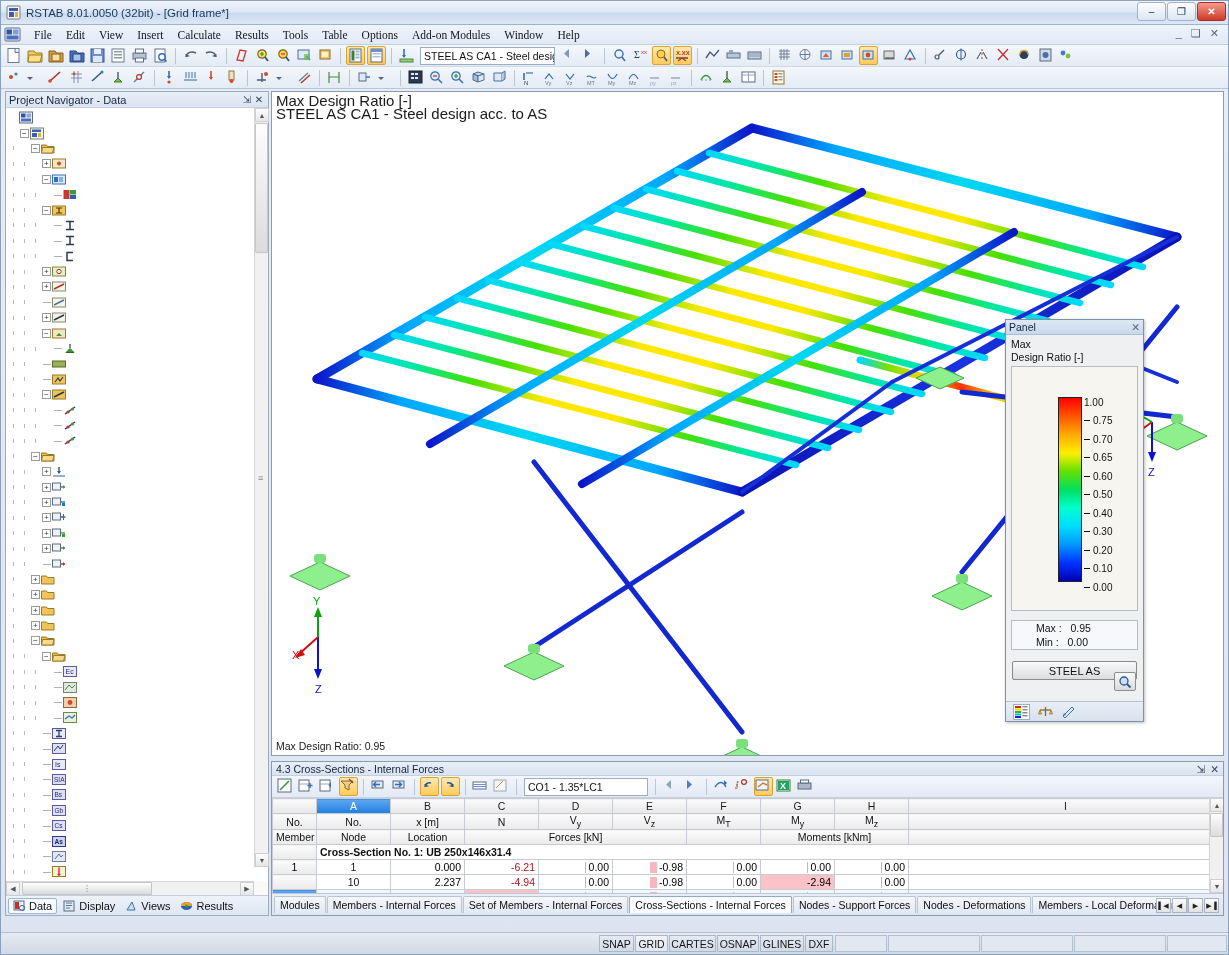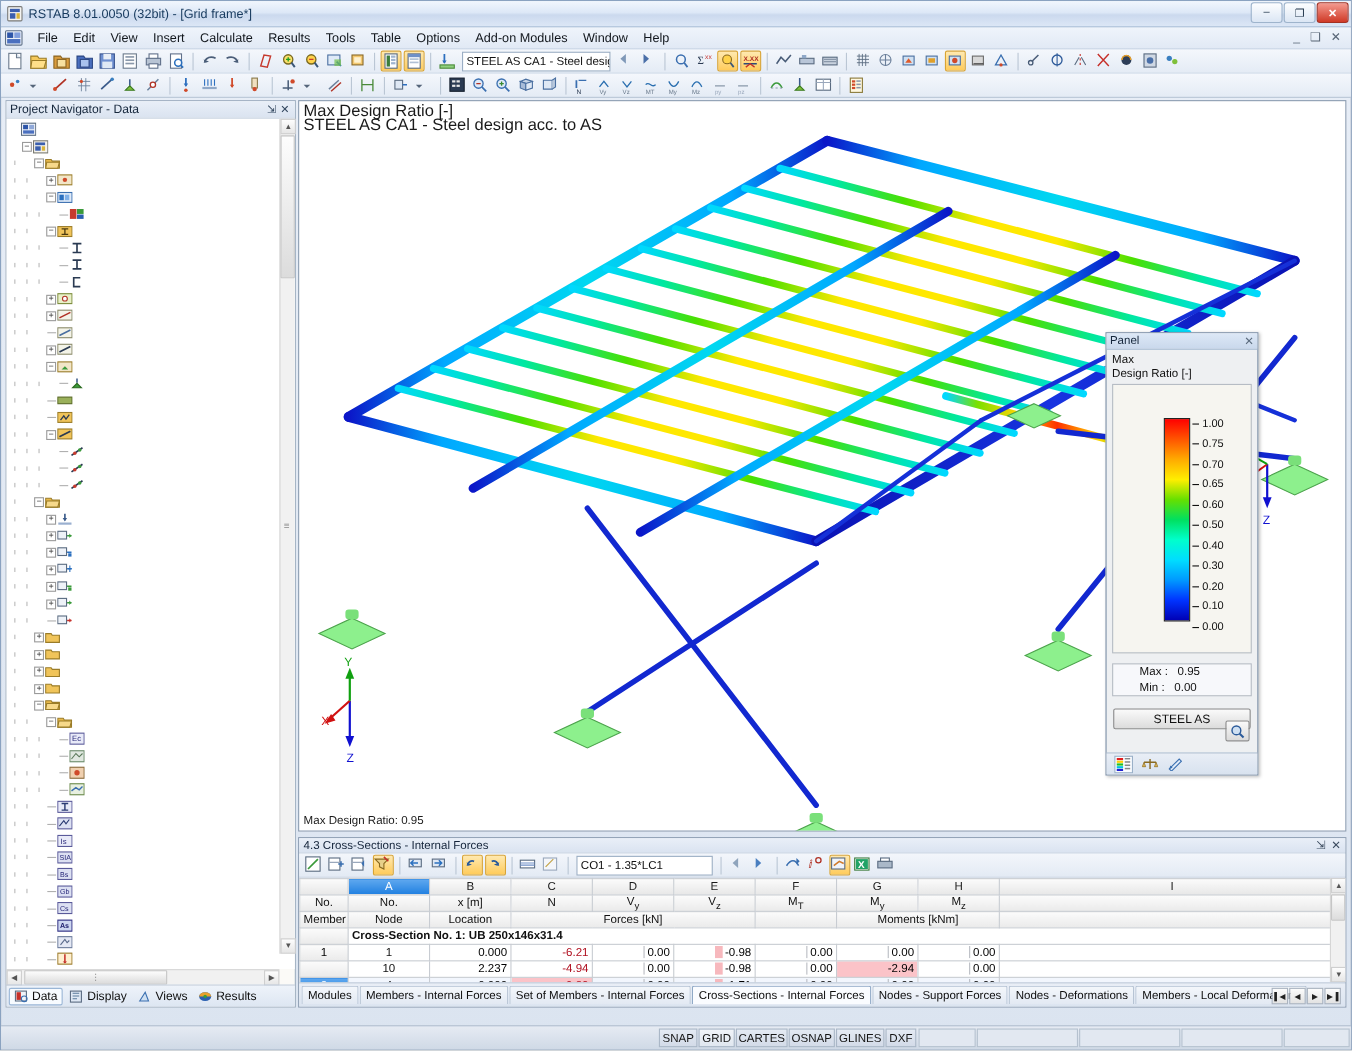--- a/index.html
+++ b/index.html
@@ -27,21 +27,21 @@
           background:linear-gradient(#fdfeff,#dbe6f4); border-radius:3px;
           display:flex; align-items:center; justify-content:center;
           font-size:10px; color:#20344a; }
   .wbtn.close { background:linear-gradient(#f49a8f,#cf3a27); border-color:#a33122; color:#fff; font-weight:bold; }
 
   
   .menubar { position:absolute; left:0; top:24px; width:100%; height:20px;
     background:linear-gradient(#eff4fb,#e1e9f5); display:flex; align-items:center;
     border-bottom:1px solid #c2d0e2; padding-left:3px; }
   .menubar .mdi-icon { width:17px; height:15px; margin-right:6px; }
-  .menu-item { padding:2px 7px; font-size:11.5px; color:#11161c; cursor:default; }
+  .menu-item { padding:2px 7px; font-size:11.5px; color:#11161c; cursor:default;font-family:Liberation Serif, serif; }
   .mdi-ctrls { position:absolute; right:6px; top:2px; color:#5a6878; font-size:11px; letter-spacing:3px; }
 
   
   .toolbar { position:absolute; left:0; width:100%; height:22px;
     background:linear-gradient(#f4f7fc,#e4ebf5); display:flex; align-items:center;
     padding-left:2px; border-bottom:1px solid #cdd9e7; }
   .tb1 { top:44px; }
   .tb2 { top:66px; border-bottom:1px solid #b9c6d6; }
   .tbtn { width:19px; height:19px; margin:0 1px; border-radius:2px; position:relative;
           display:inline-block; flex:none; }
@@ -90,21 +90,21 @@
   .ntab.act { background:#f7fbff; border:1px solid #9ab6d6; border-radius:2px; }
 
   
   .viewport { position:absolute; left:270px; top:90px; right:4px; height:665px;
     background:#fff; border:1px solid #8b9cb1; overflow:hidden; }
   .vp-title { position:absolute; left:4px; top:2px; font-size:15px; color:#1a1a1a;
     line-height:13px; }
   .vp-foot { position:absolute; left:4px; bottom:3px; font-size:10.5px; color:#1a1a1a; }
 
   
-  .panel { position:absolute; left:1004px; top:301px; width:139px; height:403px;
+  .panel { position:absolute; left:1004px; top:318px; width:139px; height:403px;
     background:#eef0f2; border:1px solid #7e91a8; box-shadow:1px 1px 3px rgba(0,0,0,.25); }
   .panel-head { height:15px; background:linear-gradient(#dde8f6,#c9d8ec);
     border-bottom:1px solid #a9bdd4; display:flex; align-items:center; padding:0 3px;
     font-size:10.5px; color:#16273c; }
   .panel-head .sp { flex:1; }
   .panel-label { padding:3px 5px 0 5px; font-size:10.5px; color:#111; line-height:13px; }
   .legend-box { margin:2px 5px 0 5px; height:245px; background:#f6f5f0;
     border:1px solid #b6bcc4; position:relative; }
   .legend-bar { position:absolute; left:46px; top:30px; width:24px; height:185px;
     border:1px solid #222; }
@@ -1818,21 +1818,21 @@
       <span class="sp"></span>
       <span style="color:#5a6a7c">✕</span>
     </div>
     <div class="panel-label">
       <div>Max</div>
       <div>Design Ratio [-]</div>
     </div>
     <div class="legend-box">
       <div class="legend-bar" id="legendbar" style="background: linear-gradient(rgb(255, 0, 0), rgb(255, 85, 0), rgb(255, 170, 0), rgb(255, 238, 0), rgb(102, 224, 0), rgb(0, 224, 96), rgb(0, 255, 204), rgb(0, 221, 255), rgb(0, 153, 255), rgb(0, 51, 255), rgb(0, 0, 180));"></div>
       <div class="legend-ticks" id="legendticks">
-          <div class="ltick" style="top: 6px;">
+          <div class="ltick" style="top: 6px; flex-direction: column;">
             <i></i>
             <span>1.00</span>
           </div>
           <div class="ltick" style="top: 24.5px;">
             <i></i>
             <span>0.75</span>
           </div>
           <div class="ltick" style="top: 43px;">
             <i></i>
             <span>0.70</span>

